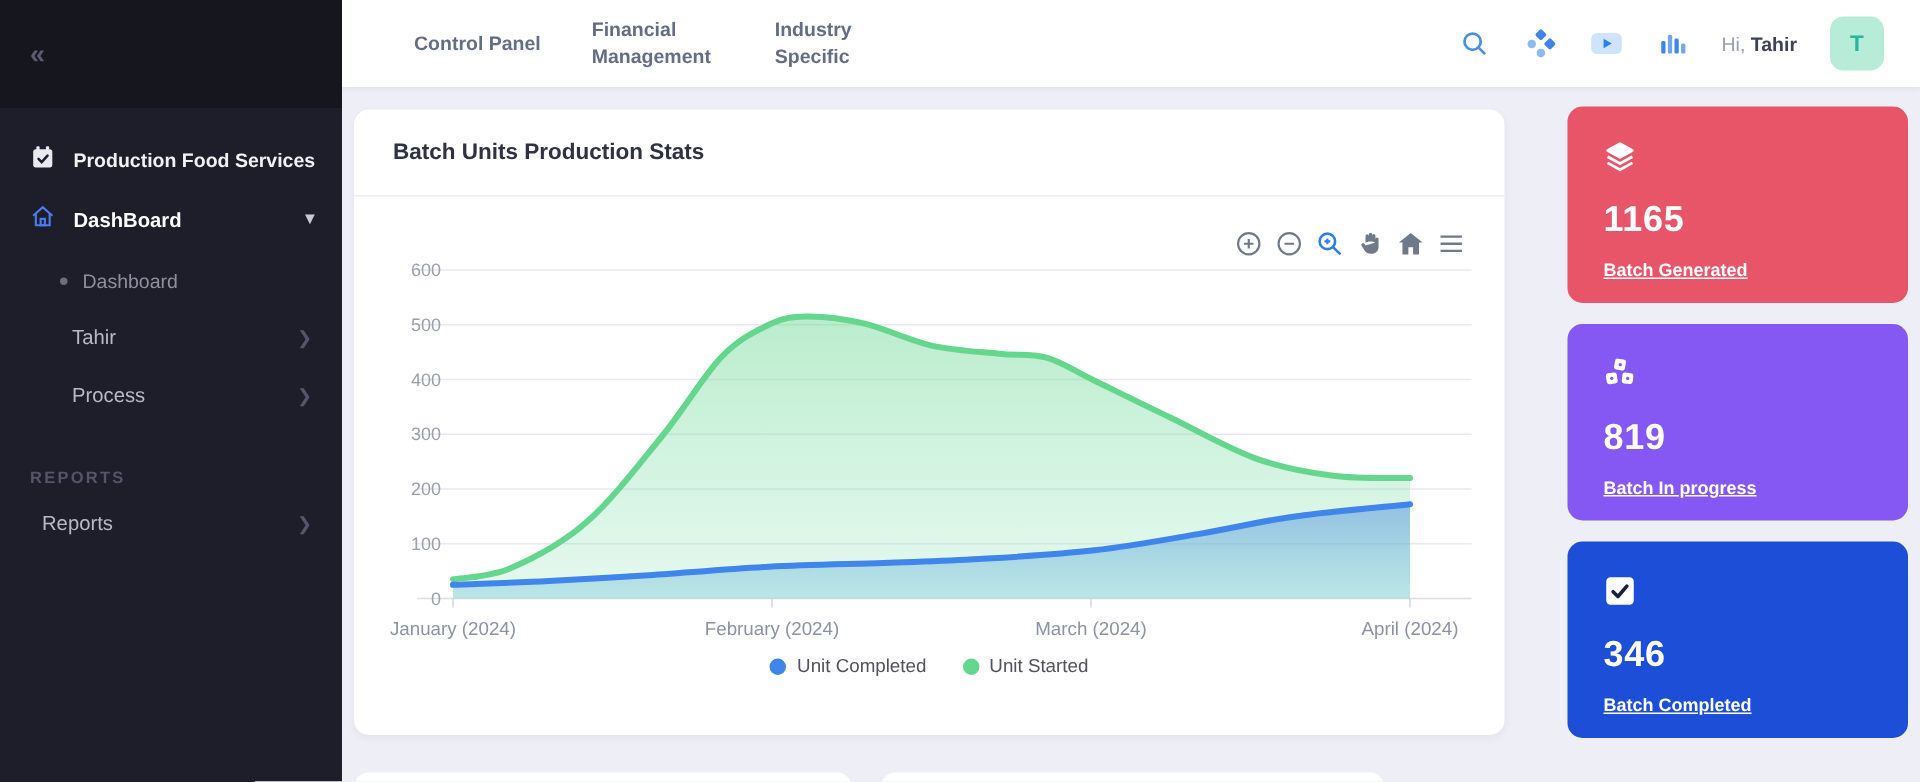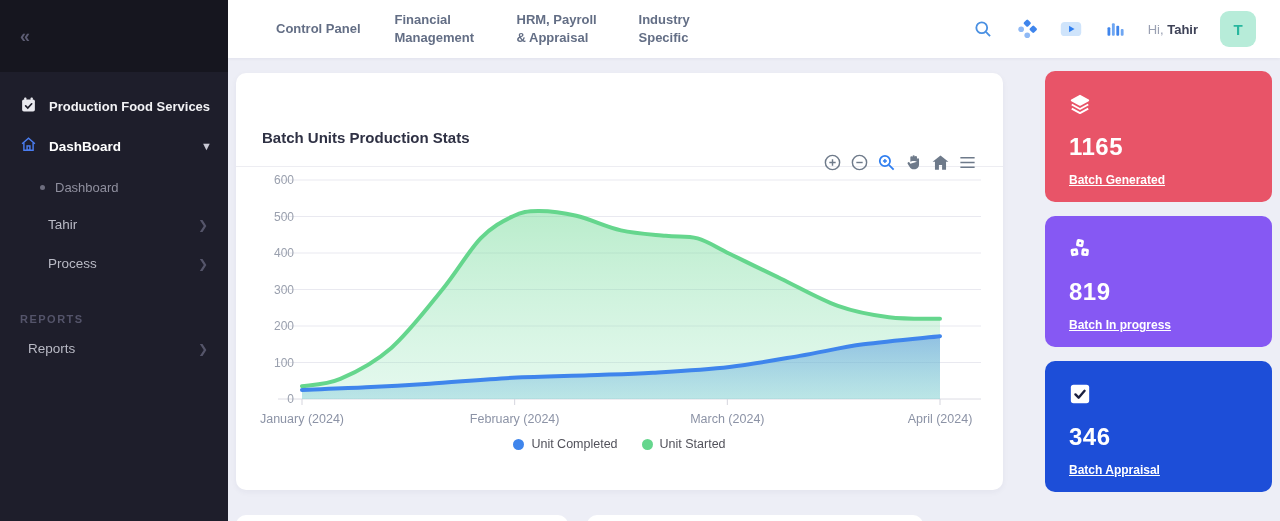--- a/index.html
+++ b/index.html
@@ -67,21 +67,21 @@
     display:flex; align-items:center; justify-content:center; cursor:pointer;
   }
   
   .chart-card {
     position:absolute; left:236px; top:73px; width:767px; height:417px;
     background:#ffffff; border-radius:10px; box-shadow:0 2px 6px rgba(40,40,80,0.05);
   }
   .chart-card-header {
     height:58px; display:flex; align-items:center; padding:0 26px;
     border-bottom:1px solid #ededf2;
-    font-size:15px; font-weight:bold; color:#2f3144;margin-top:36px;
+    font-size:15px; font-weight:bold; color:#2f3144;
   }
   .chart-toolbar {
     position:absolute; right:26px; top:80px; display:flex; align-items:center; gap:8px;
   }
   .ct-icon { width:19px; height:19px; cursor:pointer; color:#6e7a8a; }
   .ct-icon.active { color:#2f7ef0; }
   .chart-wrap { position:absolute; left:0; top:80px; width:767px; height:290px; }
   .legend {
     position:absolute; left:0; top:364px; width:100%; display:flex;
     justify-content:center; gap:24px; align-items:center;
@@ -153,21 +153,20 @@
   <div class="plain-item" style="padding-left:28px;">
     <span>Reports</span>
     <span class="chev">❯</span>
   </div>
 </div>
 
 <div class="topbar">
   <div class="topnav" id="topnav">
       <div class="nav-item single">Control Panel</div>
       <div class="nav-item">Financial Management</div>
-      <div class="nav-item">HRM, Payroll &amp; Appraisal</div>
       <div class="nav-item">Industry Specific</div>
     </div>
   <div class="topbar-right">
     <div class="tb-icon">
       <svg width="20" height="20" viewBox="0 0 24 24" fill="none" stroke="#4a90e2" stroke-width="2.2">
           <circle cx="10.5" cy="10.5" r="6.5"></circle>
           <path d="M15.5 15.5 L20.5 20.5"></path>
         </svg>
     </div>
     <div class="tb-icon">
@@ -308,18 +307,18 @@
         </svg></div>
       <div class="stat-value">819</div>
       <div class="stat-label">Batch In progress</div>
     </div>
     <div class="stat-card" style="background: #1d4ed8;">
       <div class="stat-icon"><svg width="22" height="22" viewBox="0 0 24 24">
           <rect x="2" y="2" width="20" height="20" rx="3" fill="#ffffff"></rect>
           <path d="M7 12.5 L10.5 16 L17 8.5" stroke="#1b2040" stroke-width="2.6" fill="none" stroke-linecap="round" stroke-linejoin="round"></path>
         </svg></div>
       <div class="stat-value">346</div>
-      <div class="stat-label">Batch Appraisal</div>
+      <div class="stat-label">Batch Completed</div>
     </div>
   </div>
 
 <div class="bottom-card one"></div>
 <div class="bottom-card two"></div>
 
 </body></html>

